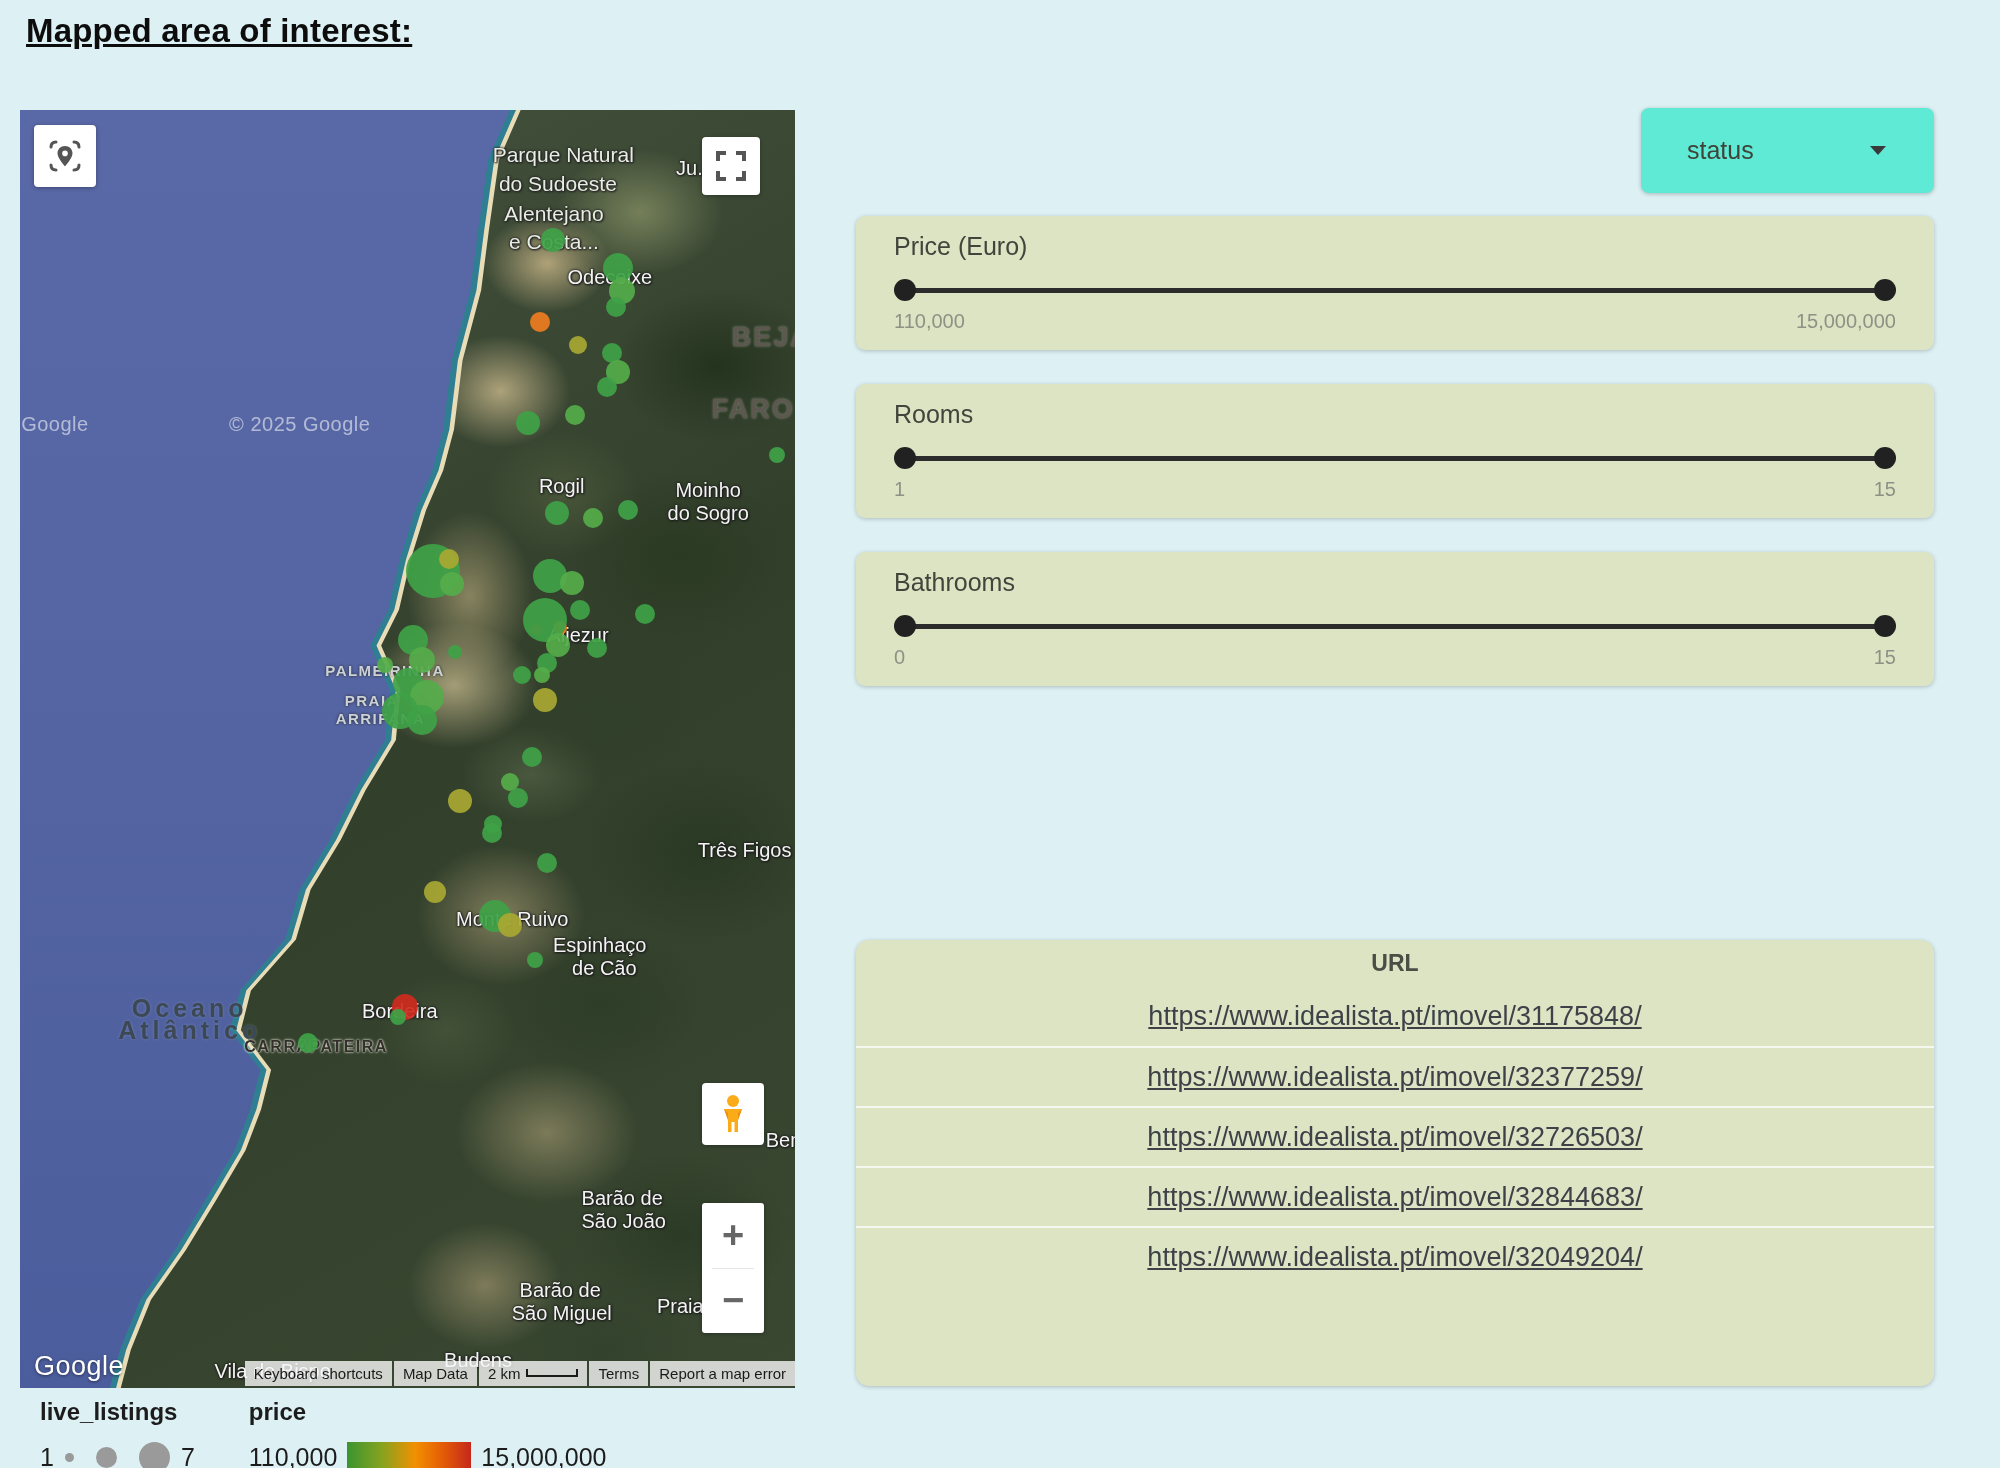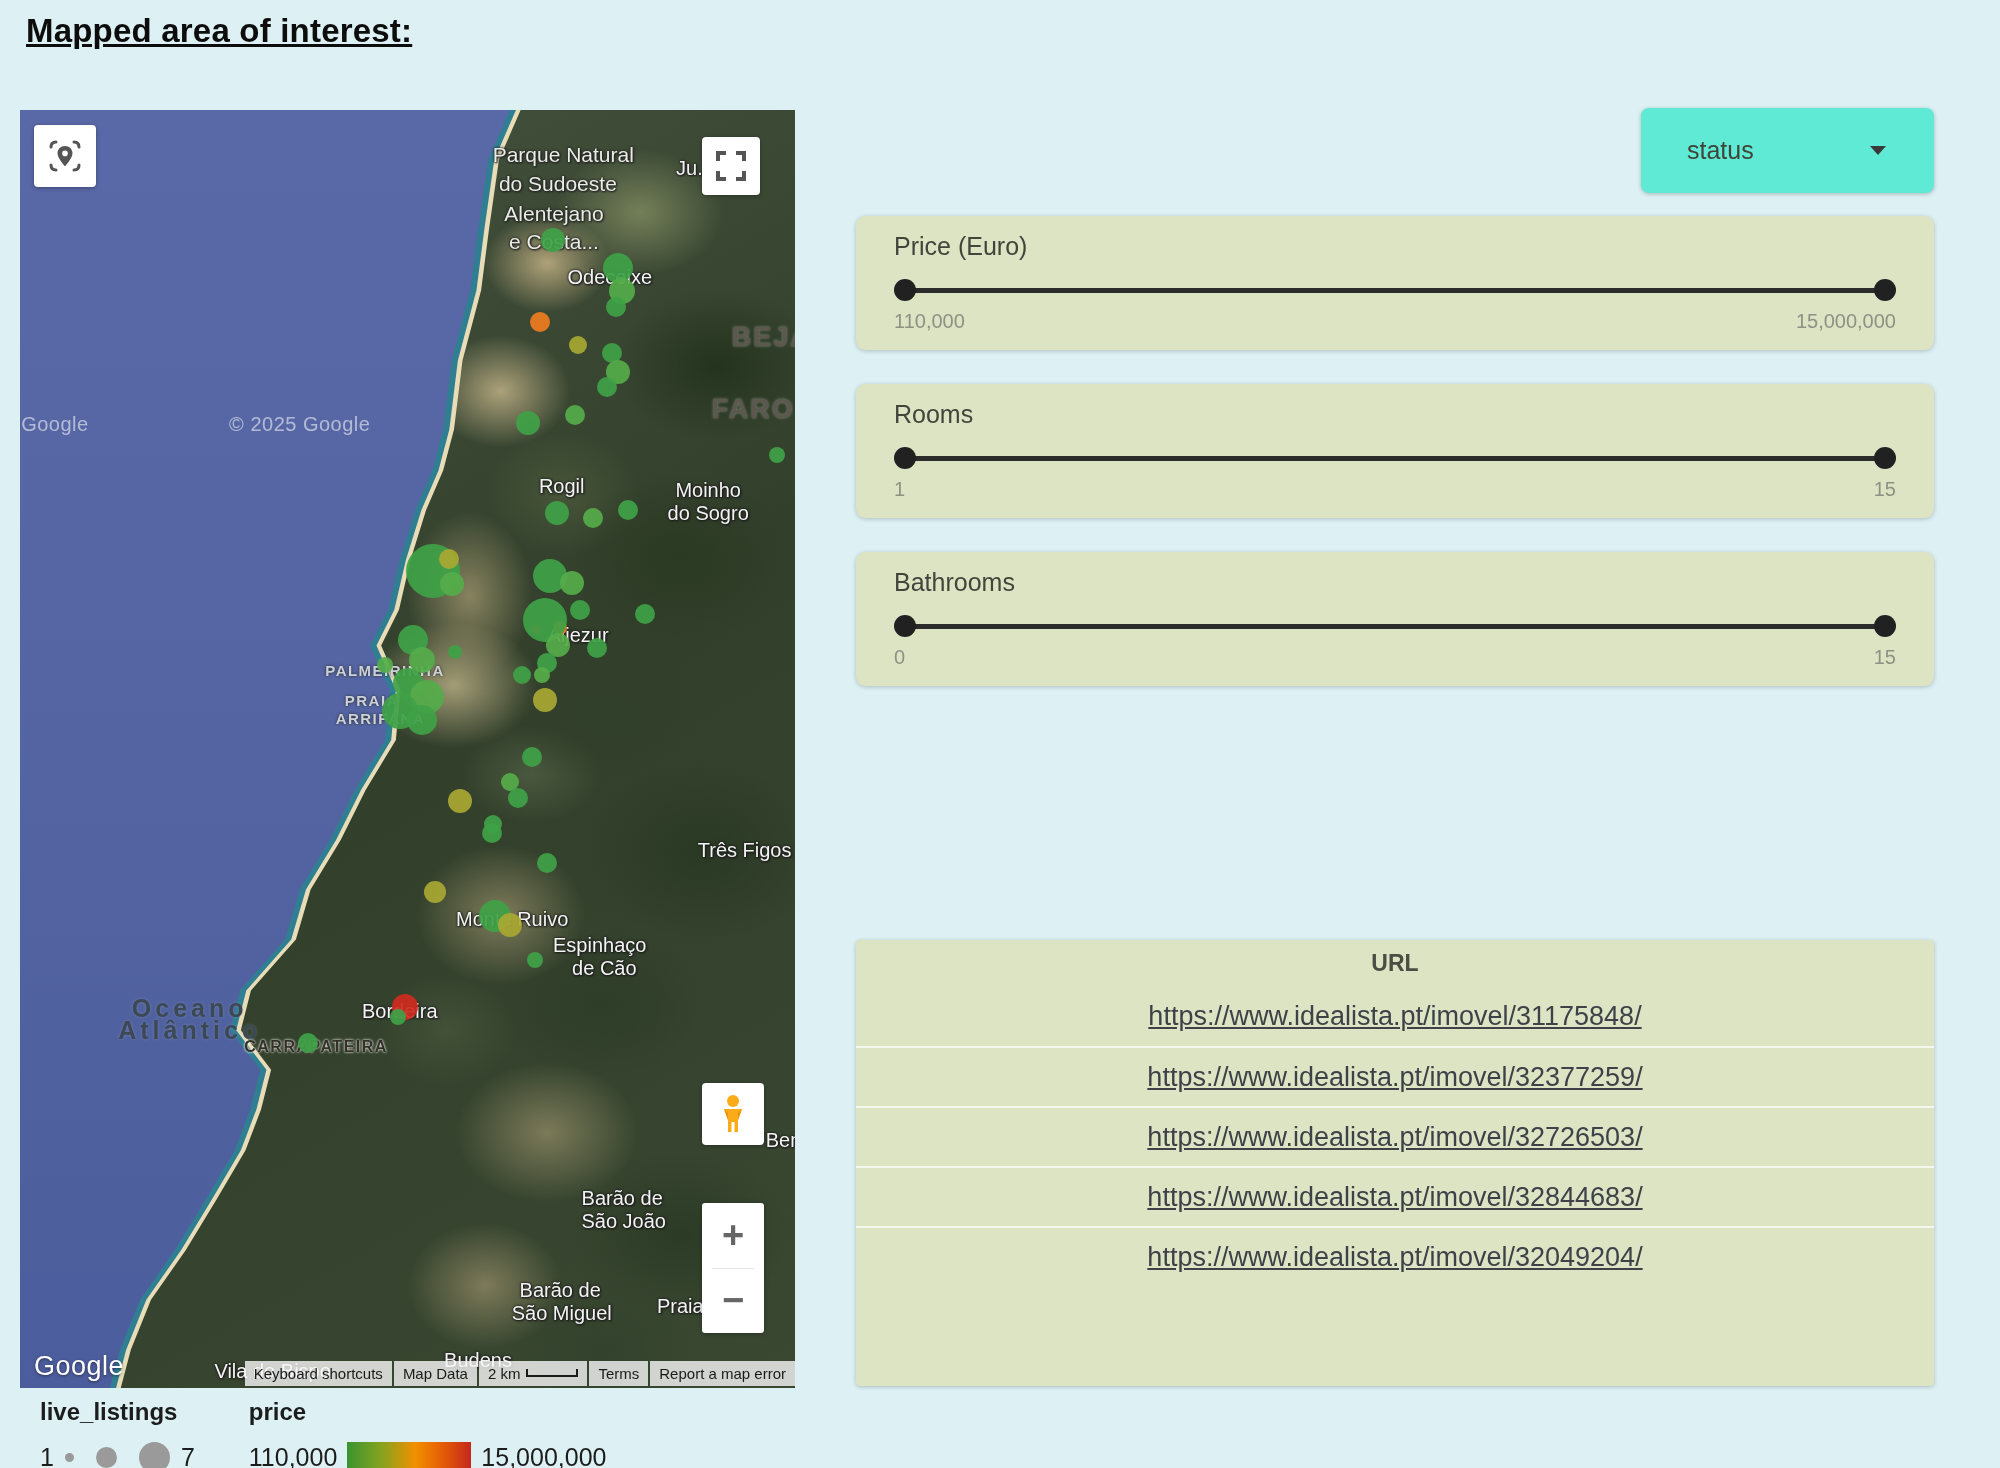--- a/index.html
+++ b/index.html
@@ -165,21 +165,21 @@
     position:absolute; top:0; width:22px; height:22px; border-radius:50%;
     background:#212121; cursor:pointer;
   }
   .slider .handle.lo { left:-11px; }
   .slider .handle.hi { right:-11px; }
   .panel .p-min { position:absolute; left:38px; top:94px; font-size:20px; color:#8e9184; }
   .panel .p-max { position:absolute; right:38px; top:94px; font-size:20px; color:#8e9184; }
   
   .url-table {
     position:absolute; left:856px; top:940px; width:1078px; height:446px;
-    background:#dce4c4; border-radius:4px; box-shadow:0 1px 4px rgba(0,0,0,.22);
+    background:#dce4c4; border-radius:13px; box-shadow:0 1px 4px rgba(0,0,0,.22);
     overflow:hidden;
   }
   .url-table .thead {
     height:46px; display:flex; align-items:center; justify-content:center;
     font-size:23px; font-weight:700; color:#4a4e44;
   }
   .url-row {
     height:60px; display:flex; align-items:center; justify-content:center;
   }
   .url-row + .url-row { border-top:2px solid rgba(255,255,255,.75); }

